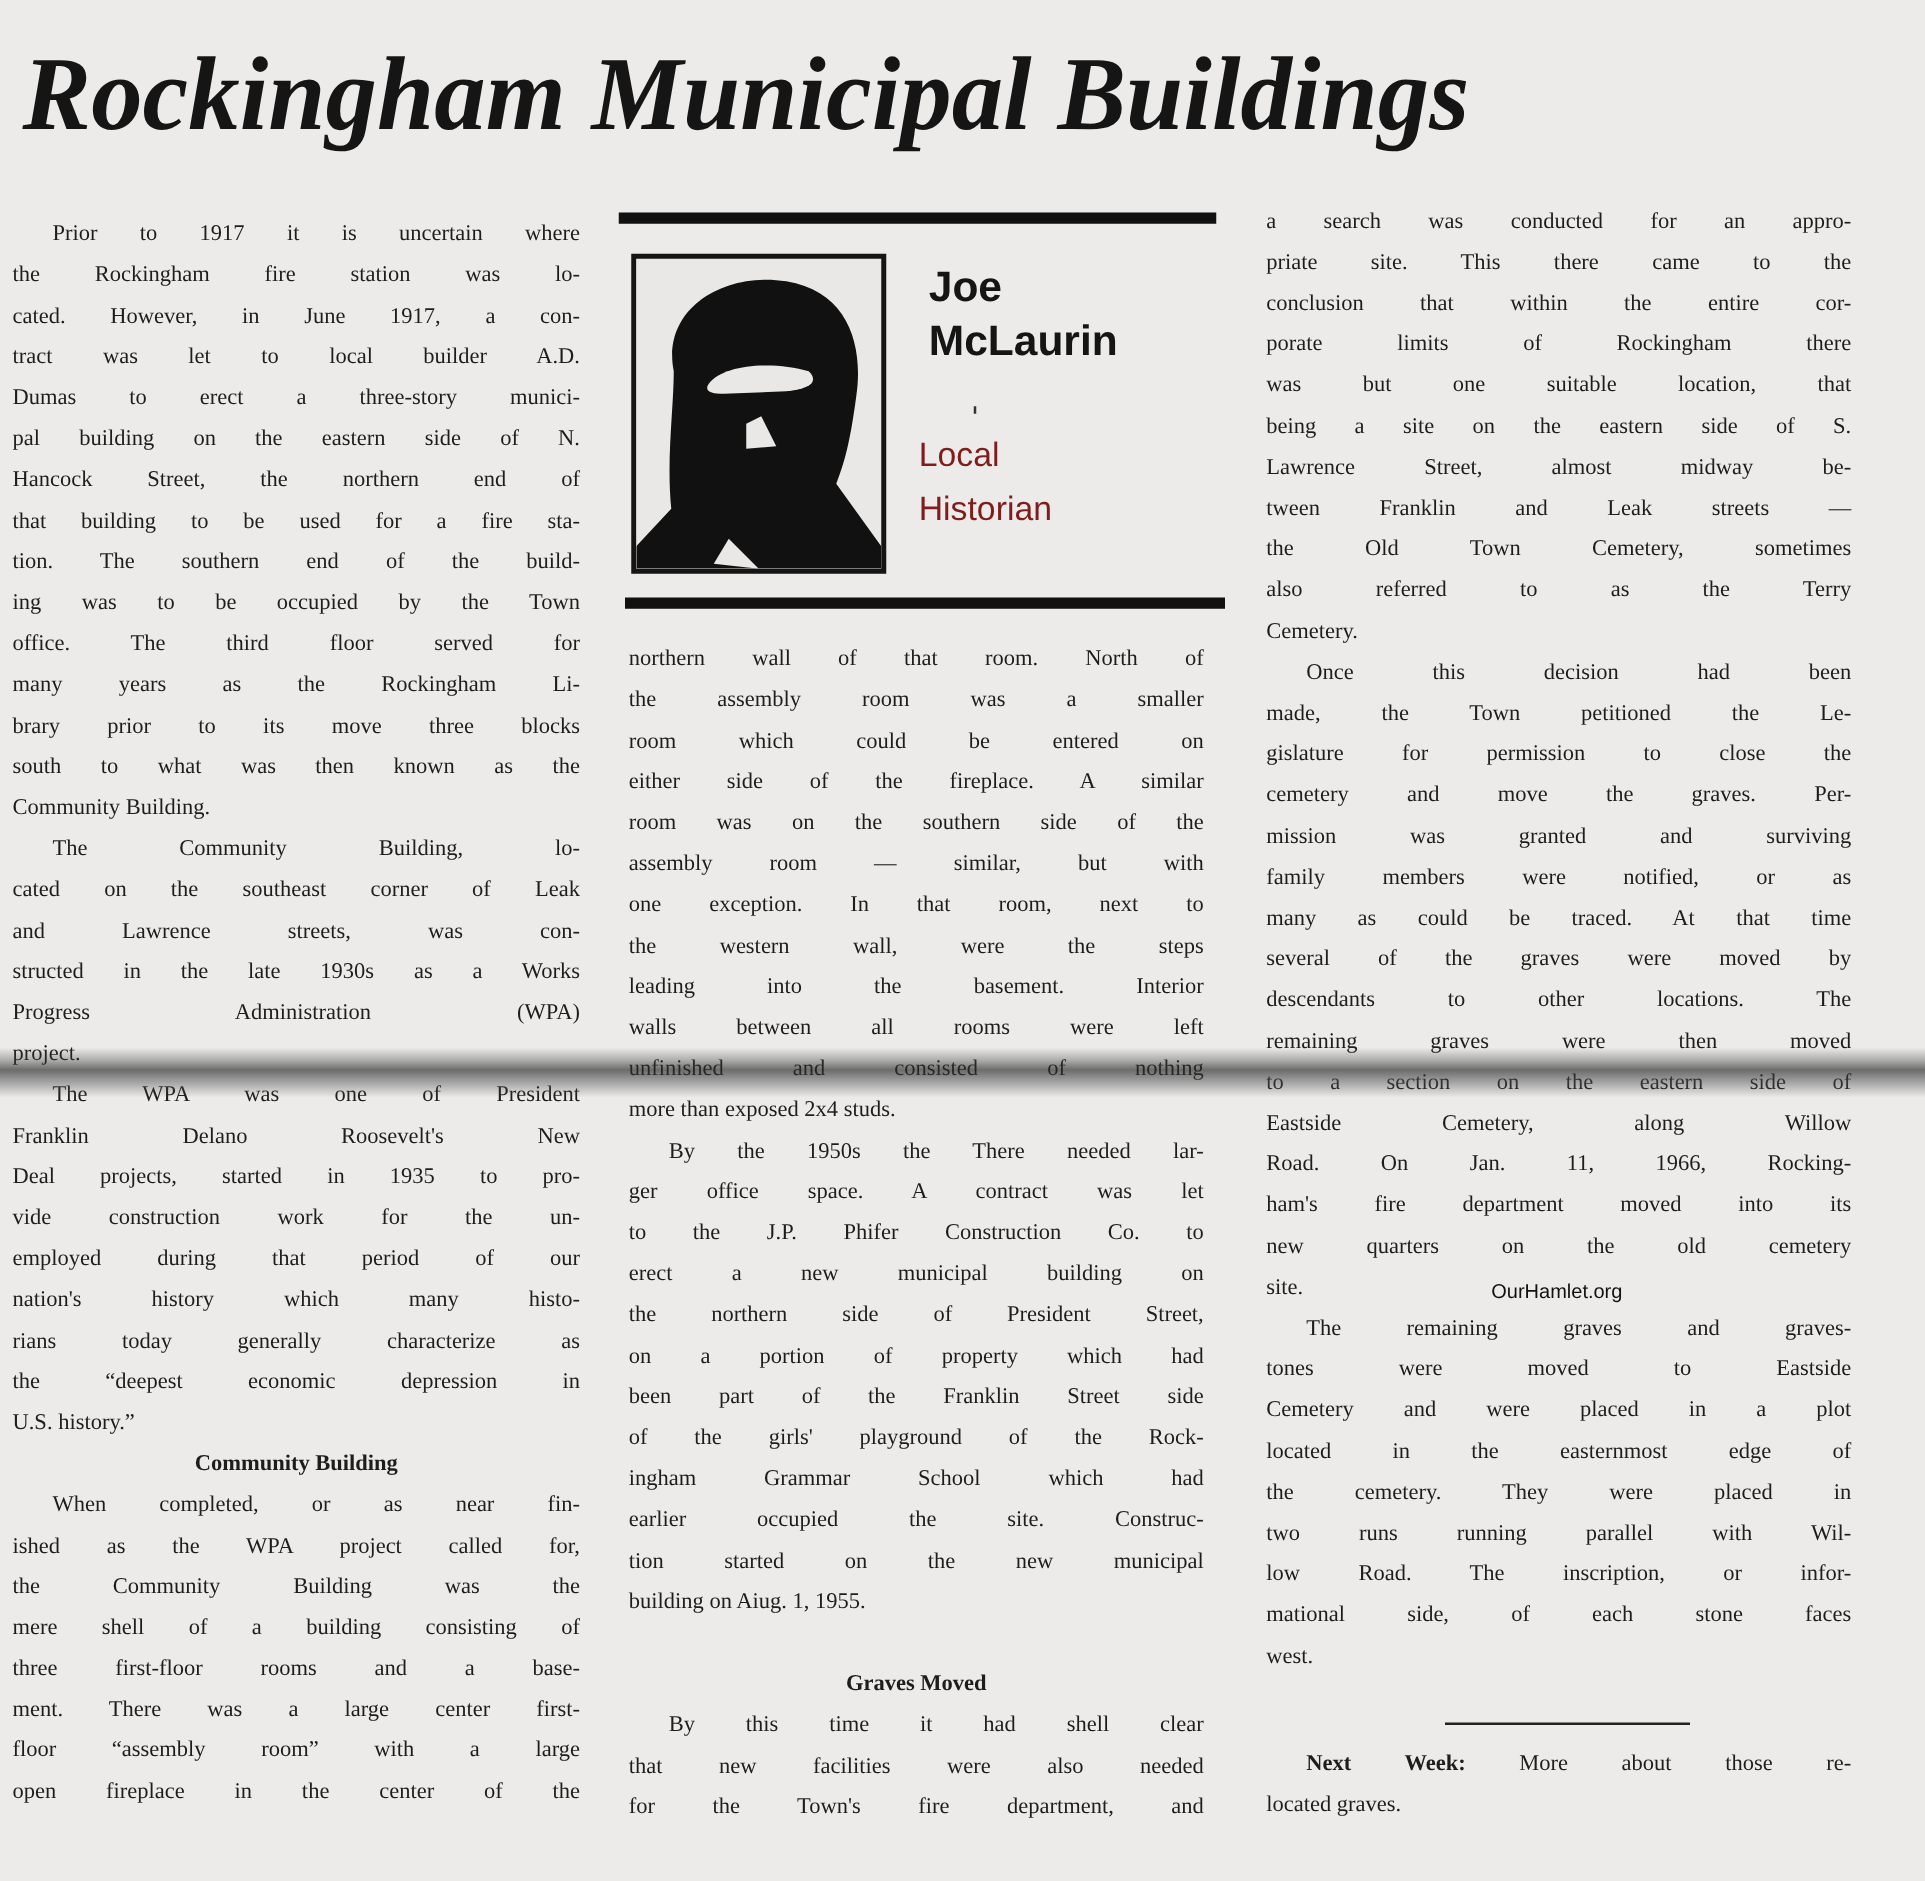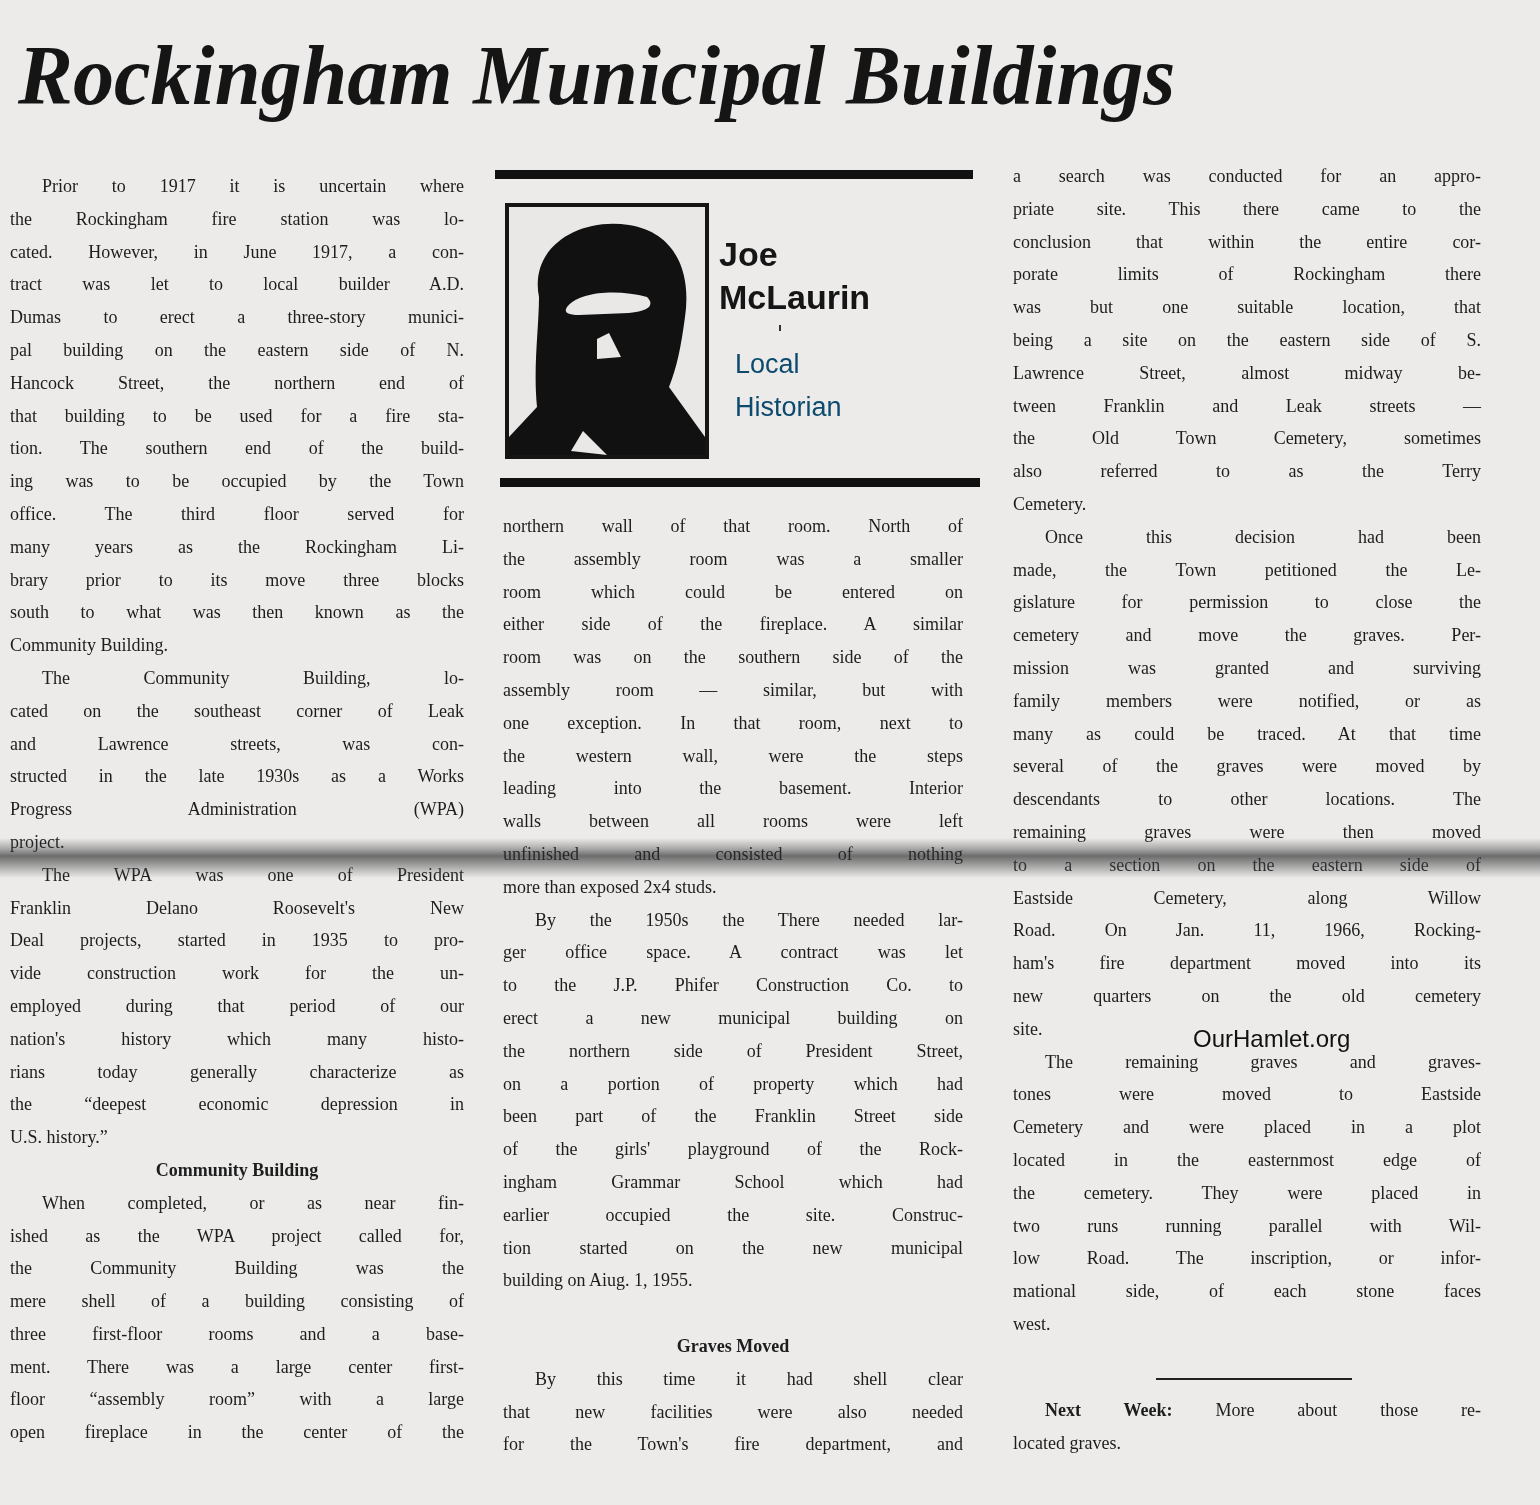--- a/index.html
+++ b/index.html
@@ -36,40 +36,40 @@
 
   .byline-box { position:absolute; left:495px; top:165px; width:480px; height:330px; }
   .rule { position:absolute; left:0; height:9px; background:#111; }
   .rule.top { top:5px; width:478px; }
   .rule.bot { top:313px; width:480px; left:5px; }
   .photo {
     position:absolute; left:10px; top:38px; width:196px; height:248px;
     border:4px solid #151515; background:#e9e8e6; overflow:hidden;
   }
   .byline-name {
-    position:absolute; left:224px; top:44px;
+    position:absolute; left:248px; top:44px;
     font-family:"Liberation Sans","DejaVu Sans",sans-serif; font-weight:bold;
-    font-size:34px; line-height:43px; color:#151515;margin-top:24px;
+    font-size:34px; line-height:43px; color:#151515;
   }
   .byline-title {
     position:absolute; left:240px; top:178px;
     font-family:"Liberation Sans","DejaVu Sans",sans-serif;
-    font-size:27px; line-height:43px; color:#0c4a6e;
+    font-size:27px; line-height:43px; color:#7f1d1d;
   }
   .tick { position:absolute; left:284px; top:160px; width:2px; height:6px; background:#333; }
 
   .smear {
     position:absolute; left:0; top:838px; width:1540px; height:40px;
     background:linear-gradient(to bottom, rgba(0,0,0,0) 0%, rgba(60,60,60,0.35) 25%, rgba(40,40,40,0.65) 45%, rgba(80,80,80,0.45) 70%, rgba(0,0,0,0) 100%);
     pointer-events:none;
   }
   .watermark {
     position:absolute; left:1193px; top:1025px;
     font-family:"Liberation Sans","DejaVu Sans",sans-serif;
-    font-size:24px; color:#111; background:transparent;
+    font-size:16px; color:#111; background:transparent;
   }
   .short-rule { position:absolute; left:1156px; top:1378px; width:196px; height:2px; background:#222; }
   .nextweek b { font-weight:bold; }
 </style>
 </head>
 <body>
 
 <h1 class="headline">Rockingham Municipal Buildings</h1>
 
 <div class="col" id="col1">

